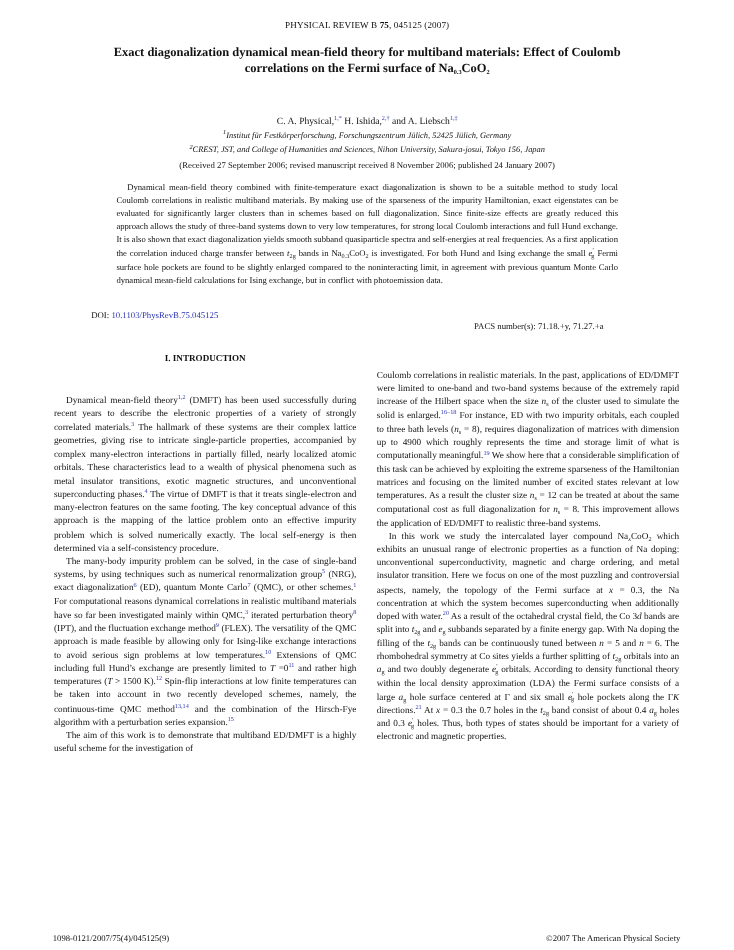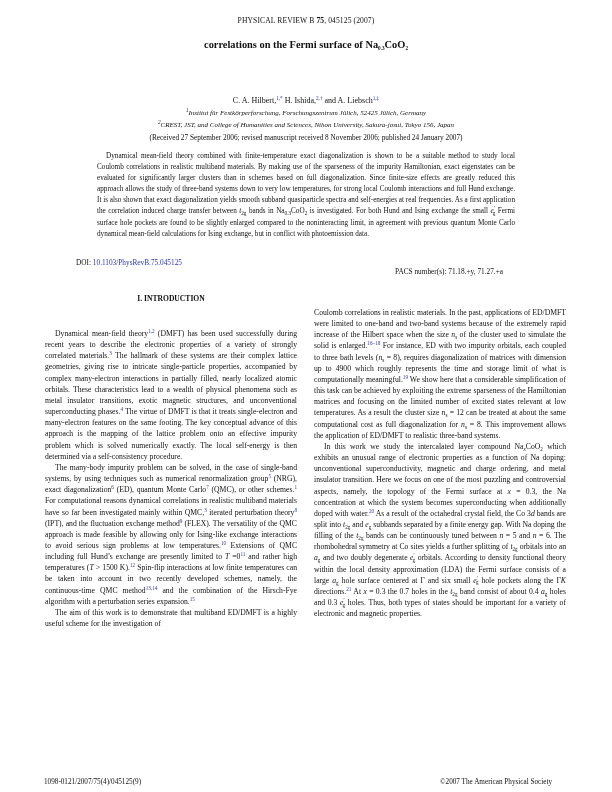--- a/index.html
+++ b/index.html
@@ -45,37 +45,38 @@
   .section-heading {
     top: 294px; left: 45px; width: 252px; text-align: center;
     font-size: 7.6px; font-weight: bold;
   }
   sup { font-size: 5.2px; line-height: 0; vertical-align: 3.2px; }
   sup.ref { color: #2b35b0; }
   sub { font-size: 5.2px; line-height: 0; vertical-align: -1.6px; }
   .footer { top: 778px; font-size: 7.2px; }
   .footer-left { left: 44px; }
   .footer-center { left: 0; width: 612px; text-align: center; margin-top: 44px; }
-  .footer-right { right: 60px; text-align: right; }
+  .footer-right { right: 45px; text-align: right; }
   i { font-style: italic; }
 </style>
 </head>
 <body>
 
 <div class="abs running-head">
   <span>PHYSICAL REVIEW B</span>
   <b>75</b><span>, 045125 (2007)</span>
 </div>
 
 <div class="abs title">
+  <div>Exact diagonalization dynamical mean-field theory for multiband materials: Effect of Coulomb</div>
   <div><span>correlations on the Fermi surface of Na</span><sub>0.3</sub><span>CoO</span><sub>2</sub></div>
 </div>
 
 <div class="abs authors">
-  <span>C. A. Hilbert,</span><sup class="ref">1,*</sup><span> H. Ishida,</span><sup class="ref">2,†</sup><span> and A. Liebsch</span><sup class="ref">1,‡</sup>
+  <span>C. A. Physical,</span><sup class="ref">1,*</sup><span> H. Ishida,</span><sup class="ref">2,†</sup><span> and A. Liebsch</span><sup class="ref">1,‡</sup>
 </div>
 
 <div class="abs affil" style="top:109px;"><sup>1</sup><span>Institut für Festkörperforschung, Forschungszentrum Jülich, 52425 Jülich, Germany</span></div>
 <div class="abs affil" style="top:121px;"><sup>2</sup><span>CREST, JST, and College of Humanities and Sciences, Nihon University, Sakura-josui, Tokyo 156, Japan</span></div>
 
 <div class="abs received">(Received 27 September 2006; revised manuscript received 8 November 2006; published 24 January 2007)</div>
 
 <div class="abs abstract"><span>Dynamical mean-field theory combined with finite-temperature exact diagonalization is shown to be a suitable method to study local Coulomb correlations in realistic multiband materials. By making use of the sparseness of the impurity Hamiltonian, exact eigenstates can be evaluated for significantly larger clusters than in schemes based on full diagonalization. Since finite-size effects are greatly reduced this approach allows the study of three-band systems down to very low temperatures, for strong local Coulomb interactions and full Hund exchange. It is also shown that exact diagonalization yields smooth subband quasiparticle spectra and self-energies at real frequencies. As a first application the correlation induced charge transfer between </span><i>t</i><sub>2g</sub><span> bands in Na</span><sub>0.3</sub><span>CoO</span><sub>2</sub><span> is investigated. For both Hund and Ising exchange the small </span><i>e</i><sup>′</sup><sub style="margin-left:-2px;">g</sub><span> Fermi surface hole pockets are found to be slightly enlarged compared to the noninteracting limit, in agreement with previous quantum Monte Carlo dynamical mean-field calculations for Ising exchange, but in conflict with photoemission data.</span></div>
 
 <div class="abs doi"><span>DOI: </span><a>10.1103/PhysRevB.75.045125</a></div>

